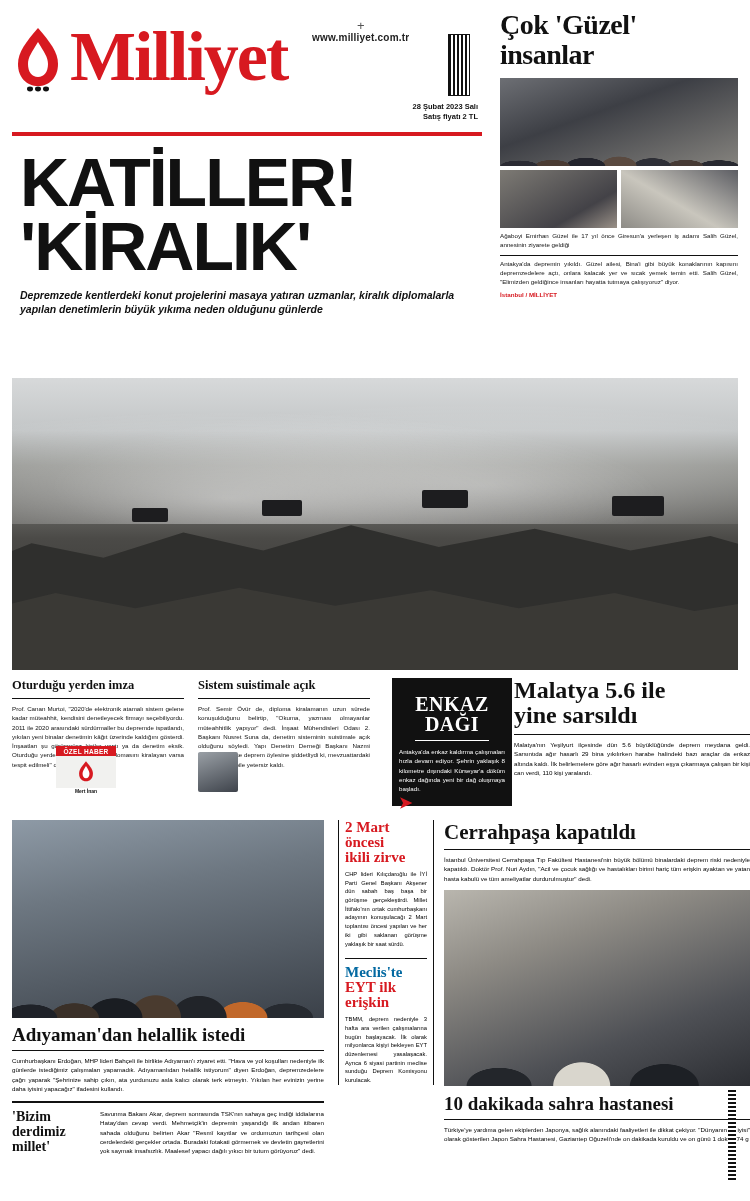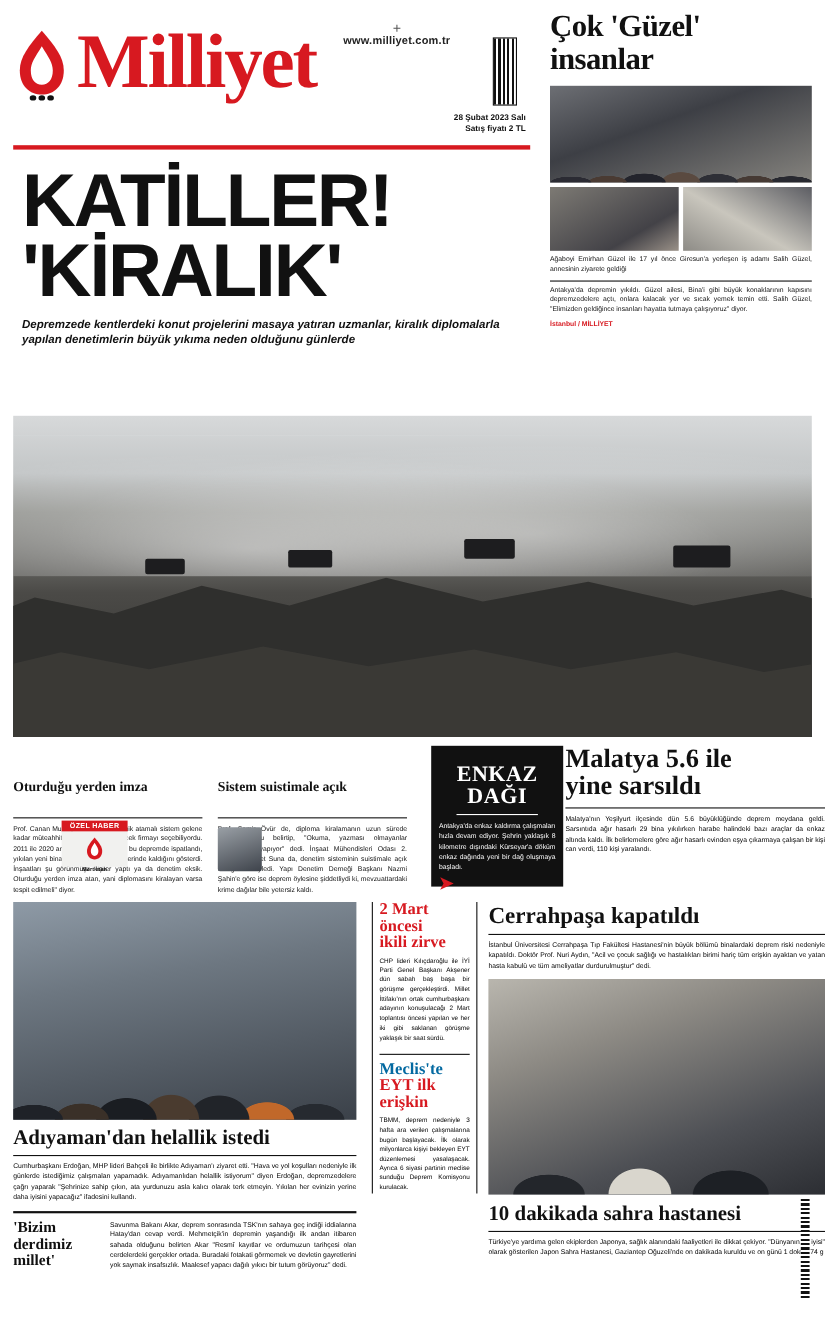--- a/index.html
+++ b/index.html
@@ -204,22 +204,21 @@
     position: absolute;
     left: 12px; top: 678px;
     width: 726px; height: 135px;
   }
   .col-a { position: absolute; left: 0; top: 0; width: 172px; }
   .col-b { position: absolute; left: 186px; top: 0; width: 172px; }
   .mid-title {
     font-family: "Liberation Serif", serif;
     font-weight: bold; font-size: 12.5px; color: #111;
     border-bottom: 1px solid #111;
-    padding-bottom: 20px;
-    margin-top: 30px;
+    padding-bottom: 5px;
   }
   .mid-body {
     font-size: 6.2px; line-height: 1.5; color: #111; margin-top: 5px;
     text-align: justify;
   }
   .special-badge {
     position: absolute; left: 44px; top: 68px;
     width: 60px; height: 46px;
   }
   .sb-ribbon {

